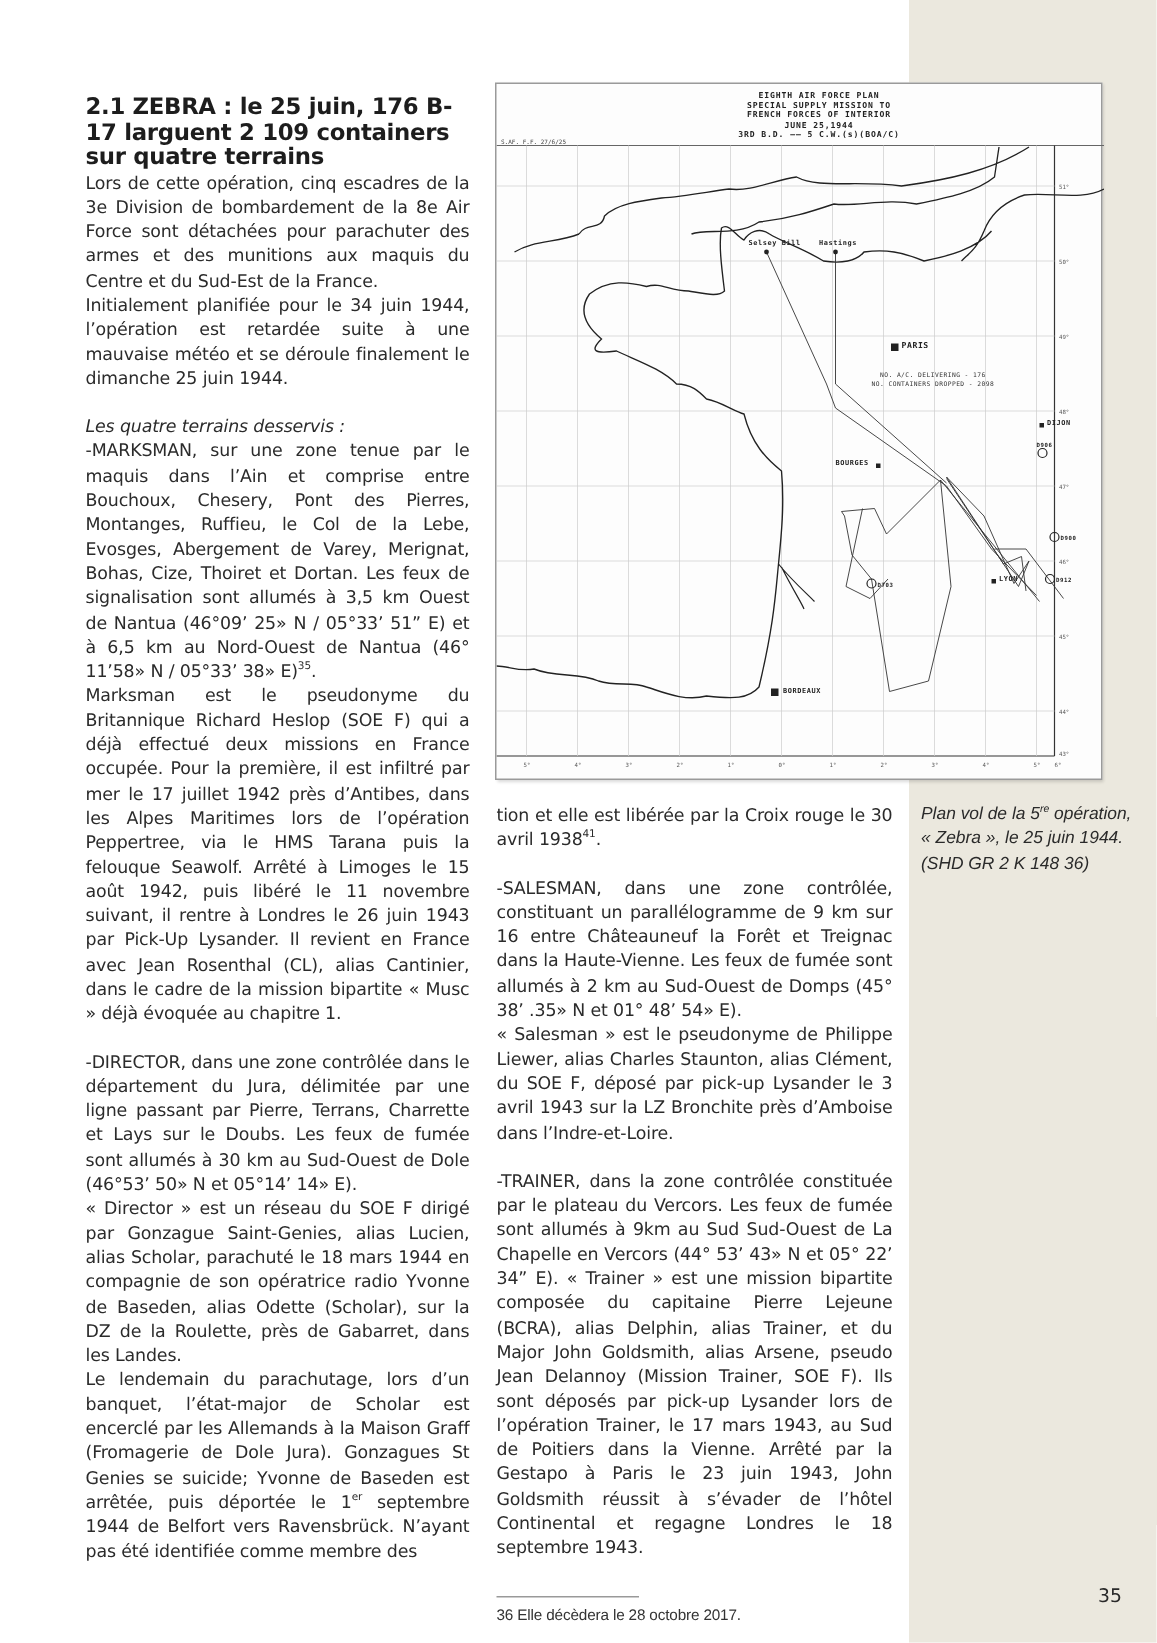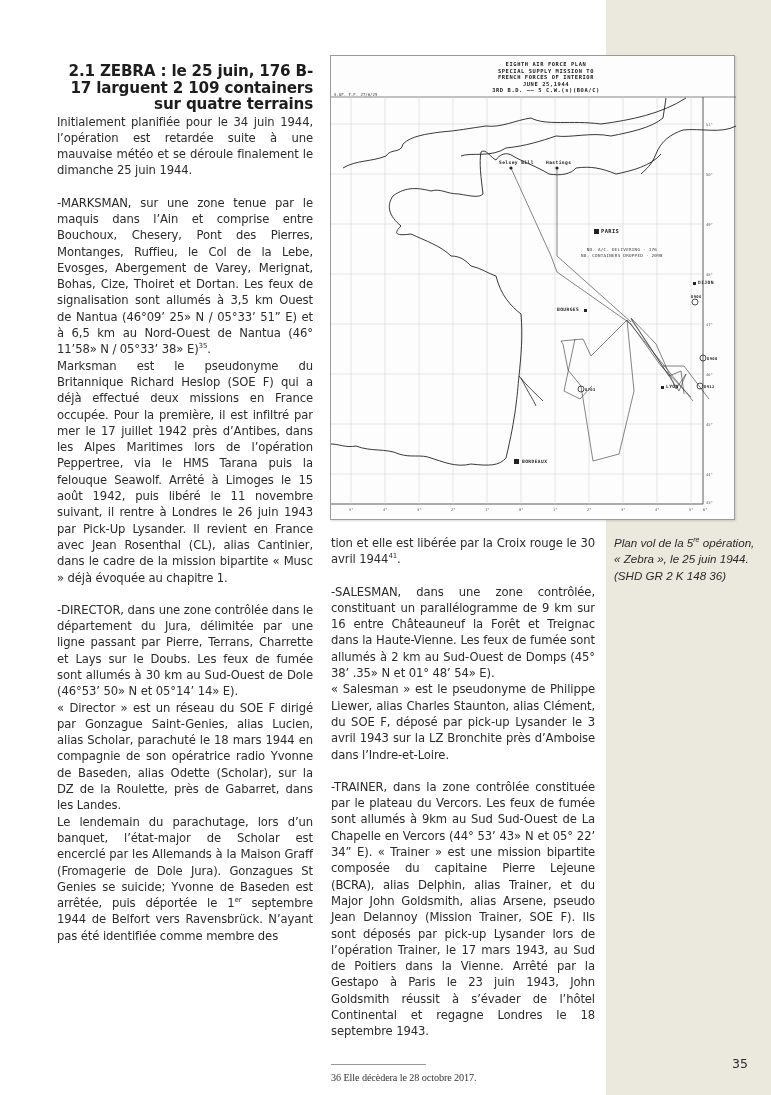--- a/index.html
+++ b/index.html
@@ -17,29 +17,29 @@
     position: absolute;
     font-size: 11.6px; line-height: 16.3px;
     text-align: justify;
     letter-spacing: -0.1px;
   }
   .col-left { left: 57px; top: 63px; width: 256px; }
   .col-mid { left: 331px; top: 535px; width: 264px; }
   .heading {
     font-weight: bold; font-size: 15.2px; line-height: 16.5px;
     color: #1d1d1d; margin: 0 0 1px 0; letter-spacing: -0.2px;
-    text-align: right;
+    text-align: left;
   }
   p { margin: 0; }
   .gap { height: 16px; }
   .ital { font-style: italic; }
   .bold { font-weight: normal; }
   sup { font-size: 7px; line-height: 0; vertical-align: super; }
   .footnote {
-    font-family: Liberation Serif, serif;
+    font-family: Liberation Sans, sans-serif;
     font-size: 10.2px; line-height: 14.5px; color: #333; text-align: left;
   }
   .fn-rule { width: 95px; border-top: 1px solid #999; margin: 24px 0 6px 0; }
   .caption {
     position: absolute; left: 614px; top: 535px; width: 145px;
     font-family: "Liberation Sans", sans-serif;
     font-style: italic; font-size: 11.6px; line-height: 16.3px; color: #2a2a2a;
   }
   .page-number {
     position: absolute; left: 732px; top: 1056px;
@@ -72,22 +72,24 @@
   }
   .tick { position: absolute; font-family: "DejaVu Sans Mono", monospace; font-size: 3.8px; color: #555; }
 </style>
 </head>
 <body>
 
 <div class="sidebar"></div>
 
 <div class="col col-left">
   <h2 class="heading">2.1 ZEBRA : le 25 juin, 176 B-17 larguent 2 109 containers sur quatre terrains</h2>
+  <p>Lors de cette opération, cinq escadres de la 3e Division de bombardement de la 8e Air Force sont détachées pour parachuter des armes et des munitions aux maquis du Centre et du Sud-Est de la France.</p>
   <p>Initialement planifiée pour le 34 juin 1944, l’opération est retardée suite à une mauvaise météo et se déroule finalement le dimanche 25 juin 1944.</p>
   <div class="gap"></div>
+  <p class="ital">Les quatre terrains desservis :</p>
   <p><span class="bold">-MARKSMAN</span><span>, sur une zone tenue par le maquis dans l’Ain et comprise entre Bouchoux, Chesery, Pont des Pierres, Montanges, Ruffieu, le Col de la Lebe, Evosges, Abergement de Varey, Merignat, Bohas, Cize, Thoiret et Dortan. Les feux de signalisation sont allumés à 3,5 km Ouest de Nantua (46°09’ 25» N / 05°33’ 51” E) et à 6,5 km au Nord-Ouest de Nantua (46° 11’58» N / 05°33’ 38» E)</span><sup>35</sup>.</p>
   <p>Marksman est le pseudonyme du Britannique Richard Heslop (SOE F) qui a déjà effectué deux missions en France occupée. Pour la première, il est infiltré par mer le 17 juillet 1942 près d’Antibes, dans les Alpes Maritimes lors de l’opération Peppertree, via le HMS Tarana puis la felouque Seawolf. Arrêté à Limoges le 15 août 1942, puis libéré le 11 novembre suivant, il rentre à Londres le 26 juin 1943 par Pick-Up Lysander. Il revient en France avec Jean Rosenthal (CL), alias Cantinier, dans le cadre de la mission bipartite « Musc » déjà évoquée au chapitre 1.</p>
   <div class="gap"></div>
   <p><span class="bold">-DIRECTOR,</span><span> dans une zone contrôlée dans le département du Jura, délimitée par une ligne passant par Pierre, Terrans, Charrette et Lays sur le Doubs. Les feux de fumée sont allumés à 30 km au Sud-Ouest de Dole (46°53’ 50» N et 05°14’ 14» E).</span></p>
   <p>« Director » est un réseau du SOE F dirigé par Gonzague Saint-Genies, alias Lucien, alias Scholar, parachuté le 18 mars 1944 en compagnie de son opératrice radio Yvonne de Baseden, alias Odette (Scholar), sur la DZ de la Roulette, près de Gabarret, dans les Landes.</p>
   <p><span>Le lendemain du parachutage, lors d’un banquet, l’état-major de Scholar est encerclé par les Allemands à la Maison Graff (Fromagerie de Dole Jura). Gonzagues St Genies se suicide; Yvonne de Baseden est arrêtée, puis déportée le 1</span><sup>er</sup><span> septembre 1944 de Belfort vers Ravensbrück. N’ayant pas été identifiée comme membre des </span></p>
 
 </div>
 
 <div class="map">
@@ -198,21 +200,21 @@
   <div class="tick" style="left:188px;top:451px;">0°</div>
   <div class="tick" style="left:222px;top:451px;">1°</div>
   <div class="tick" style="left:256px;top:451px;">2°</div>
   <div class="tick" style="left:290px;top:451px;">3°</div>
   <div class="tick" style="left:324px;top:451px;">4°</div>
   <div class="tick" style="left:358px;top:451px;">5°</div>
   <div class="tick" style="left:372px;top:451px;">6°</div>
 </div>
 
 <div class="col col-mid">
-  <p><span>tion et elle est libérée par la Croix rouge le 30 avril 1944</span><sup>41</sup>.</p>
+  <p><span>tion et elle est libérée par la Croix rouge le 30 avril 1938</span><sup>41</sup>.</p>
   <div class="gap"></div>
   <p><span class="bold">-SALESMAN,</span><span> dans une zone contrôlée, constituant un parallélogramme de 9 km sur 16 entre Châteauneuf la Forêt et Treignac dans la Haute-Vienne. Les feux de fumée sont allumés à 2 km au Sud-Ouest de Domps (45° 38’ .35» N et 01° 48’ 54» E).</span></p>
   <p>« Salesman » est le pseudonyme de Philippe Liewer, alias Charles Staunton, alias Clément, du SOE F, déposé par pick-up Lysander le 3 avril 1943 sur la LZ Bronchite près d’Amboise dans l’Indre-et-Loire.</p>
   <div class="gap"></div>
   <p><span class="bold">-TRAINER,</span><span> dans la zone contrôlée constituée par le plateau du Vercors. Les feux de fumée sont allumés à 9km au Sud Sud-Ouest de La Chapelle en Vercors (44° 53’ 43» N et 05° 22’ 34” E). « Trainer » est une mission bipartite composée du capitaine Pierre Lejeune (BCRA), alias Delphin, alias Trainer, et du Major John Goldsmith, alias Arsene, pseudo Jean Delannoy (Mission Trainer, SOE F). Ils sont déposés par pick-up Lysander lors de l’opération Trainer, le 17 mars 1943, au Sud de Poitiers dans la Vienne. Arrêté par la Gestapo à Paris le 23 juin 1943, John Goldsmith réussit à s’évader de l’hôtel Continental et regagne Londres le 18 septembre 1943.</span></p>
   <div class="fn-rule"></div>
   <p class="footnote">36  Elle décèdera le 28 octobre 2017.</p>
 </div>
 
 <div class="caption"><span>Plan vol de la 5</span><sup>re</sup><span> opération, « Zebra », le 25 juin 1944. (SHD GR 2 K 148 36)</span></div>

